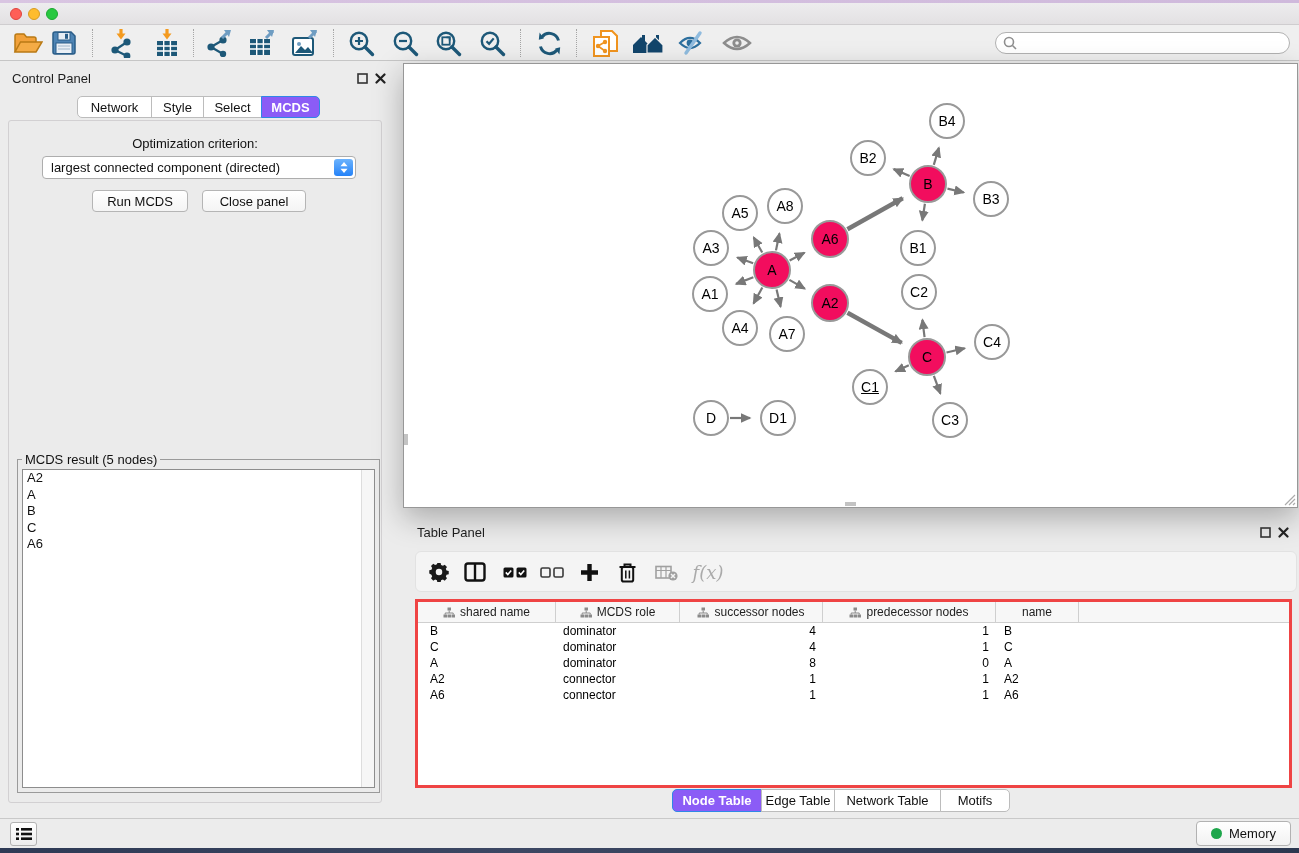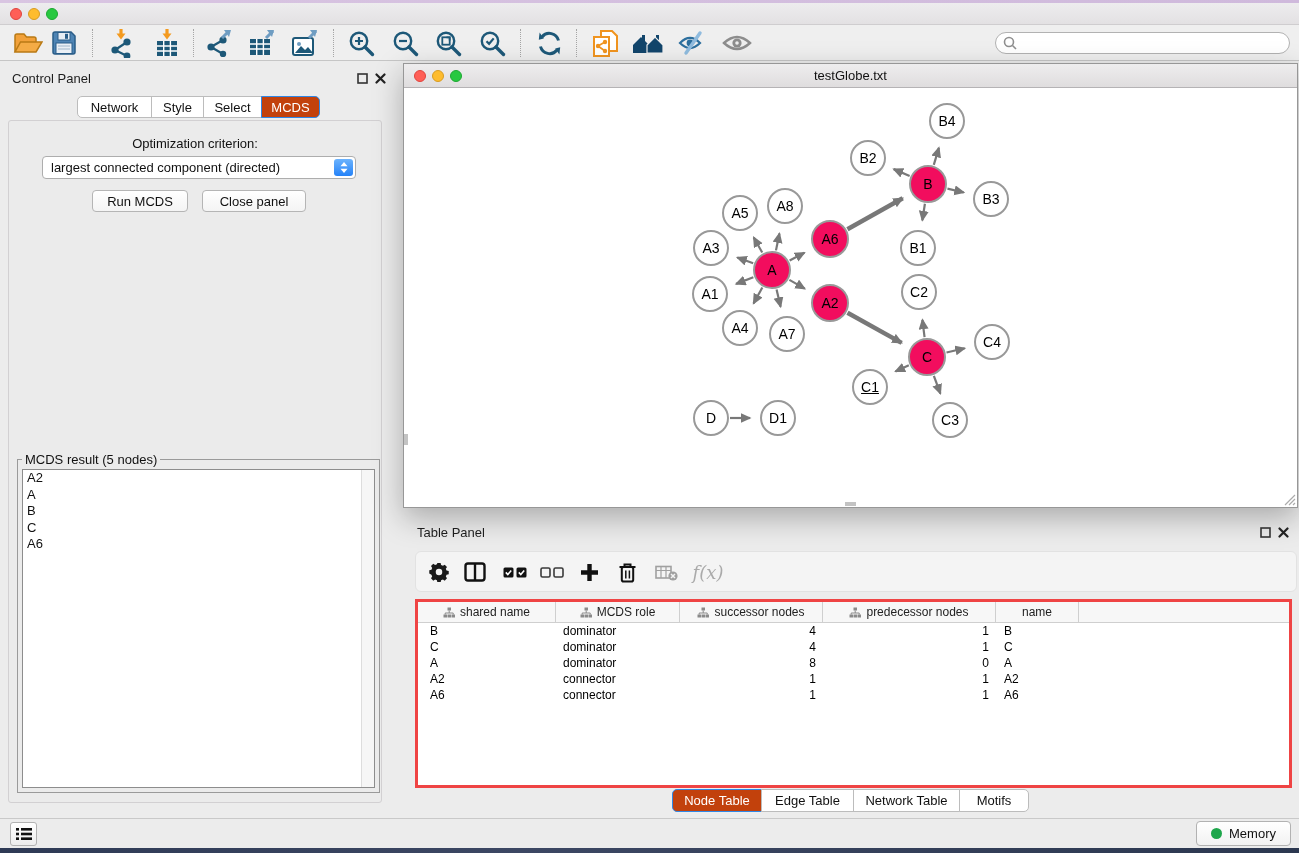--- a/index.html
+++ b/index.html
@@ -24,21 +24,21 @@
   .search-box input { border:none; outline:none; flex:1; font-size:12px; background:transparent; height:18px; margin-left:4px; font-family:"Liberation Sans",sans-serif;}
 
   
   .cp-title { left:12px; top:71px; font-size:13px; color:#1d1d1d; }
   .panel-icon { width:13px; height:13px; display:flex; align-items:center; justify-content:center; }
   .cp-float { left:356px; top:72px; } .cp-close { left:374px; top:72px; }
   .tabs-cp { left:77px; top:96px; height:22px; display:flex; }
   .seg { background:#fff; border:1px solid #bcbcbc; font-size:13px; color:#111; display:flex; align-items:center; justify-content:center; margin-left:-1px; }
   .seg.first { border-radius:5px 0 0 5px; margin-left:0; }
   .seg.last  { border-radius:0 5px 5px 0; }
-  .seg.active { background:#c2410c; border-color:#2f87e6; color:#fff; }
+  .seg.active { background:#8b5cf6; border-color:#2f87e6; color:#fff;font-weight:bold; }
   .cp-body { left:8px; top:120px; width:374px; height:683px; background:#ebebeb; border:1px solid #d2d0d2; border-radius:3px; }
   .opt-label { left:8px; top:136px; width:374px; text-align:center; font-size:13px; color:#111; }
   .select { left:42px; top:156px; width:314px; height:23px; background:#fff; border:1px solid #adadad; border-radius:4px; display:flex; align-items:center; font-size:13px; color:#111; padding-left:8px; }
   .stepper { position:absolute; right:2px; top:2px; width:19px; height:17px; border-radius:3px; background:linear-gradient(#6cb3fd,#2482f8); display:flex; align-items:center; justify-content:center; }
   .btn { background:linear-gradient(#ffffff,#f4f4f4); border:1px solid #b5b5b5; border-radius:4px; font-size:13px; color:#111; display:flex; align-items:center; justify-content:center; height:22px; }
   .btn-run { left:92px; top:190px; width:96px; }
   .btn-close { left:202px; top:190px; width:104px; }
   fieldset.mcds { position:absolute; left:17px; top:452px; width:363px; height:341px; border:1px solid #9a9a9a; padding:0; }
   fieldset.mcds legend { font-size:13px; color:#111; margin-left:4px; padding:0 3px; font-family:"Liberation Sans",sans-serif; }
   .mcds-inner { position:absolute; left:4px; top:2px; right:4px; bottom:4px; background:#fff; border:1px solid #8d8d8d; }
@@ -283,26 +283,20 @@
         <div class="mcds-item">A</div>
         <div class="mcds-item">B</div>
         <div class="mcds-item">C</div>
         <div class="mcds-item">A6</div>
       </div>
     <div class="mcds-scroll"></div>
   </div>
 </fieldset>
 
 <div class="abs net-win">
-  <div class="abs net-titlebar">
-    <div class="abs dot red"></div>
-    <div class="abs dot yel"></div>
-    <div class="abs dot grn"></div>
-    <div class="abs net-title">testGlobe.txt</div>
-  </div>
   <div class="abs net-content" id="net-content">
     <svg id="edge-svg" width="893" height="418" style="position:absolute;left:0;top:0;">
       <defs>
         <marker id="arrow" markerUnits="userSpaceOnUse" markerWidth="13" markerHeight="11" refX="9.5" refY="5" orient="auto">
           <path d="M0 0 L11 5 L0 10 Z" fill="#787878"></path>
         </marker>
       </defs>
     <line x1="349.3486380345182" y1="188.21988205115423" x2="332.1119067516745" y2="194.89216512838405" stroke="#787878" stroke-width="2.2" marker-end="url(#arrow)"></line>
         <line x1="349.18618667207073" y1="174.21469027517304" x2="333.339338659101" y2="168.49943361475772" stroke="#787878" stroke-width="2.2" marker-end="url(#arrow)"></line>
         <line x1="358.3384531417733" y1="198.51155368053588" x2="349.5261656015174" y2="214.48382484724976" stroke="#787878" stroke-width="2.2" marker-end="url(#arrow)"></line>
@@ -493,21 +487,21 @@
         <div class="tcell c0">A6</div>
         <div class="tcell c1">connector</div>
         <div class="tcell c2">1</div>
         <div class="tcell c3">1</div>
         <div class="tcell c4">A6</div>
       </div>
     </div>
 </div>
 <div class="abs tabs-tp">
   <div class="seg first active" style="width:90px;">Node Table</div>
-  <div class="seg" style="width:93px;">Edge Table</div>
+  <div class="seg" style="width:74px;">Edge Table</div>
   <div class="seg" style="width:107px;">Network Table</div>
   <div class="seg last" style="width:70px;">Motifs</div>
 </div>
 
 <div class="abs statusbar"></div>
 <div class="abs list-btn">
   <svg width="16" height="14">
     <g fill="#111">
         <rect x="0" y="1" width="3" height="2.6"></rect>
         <rect x="0" y="5.7" width="3" height="2.6"></rect>

